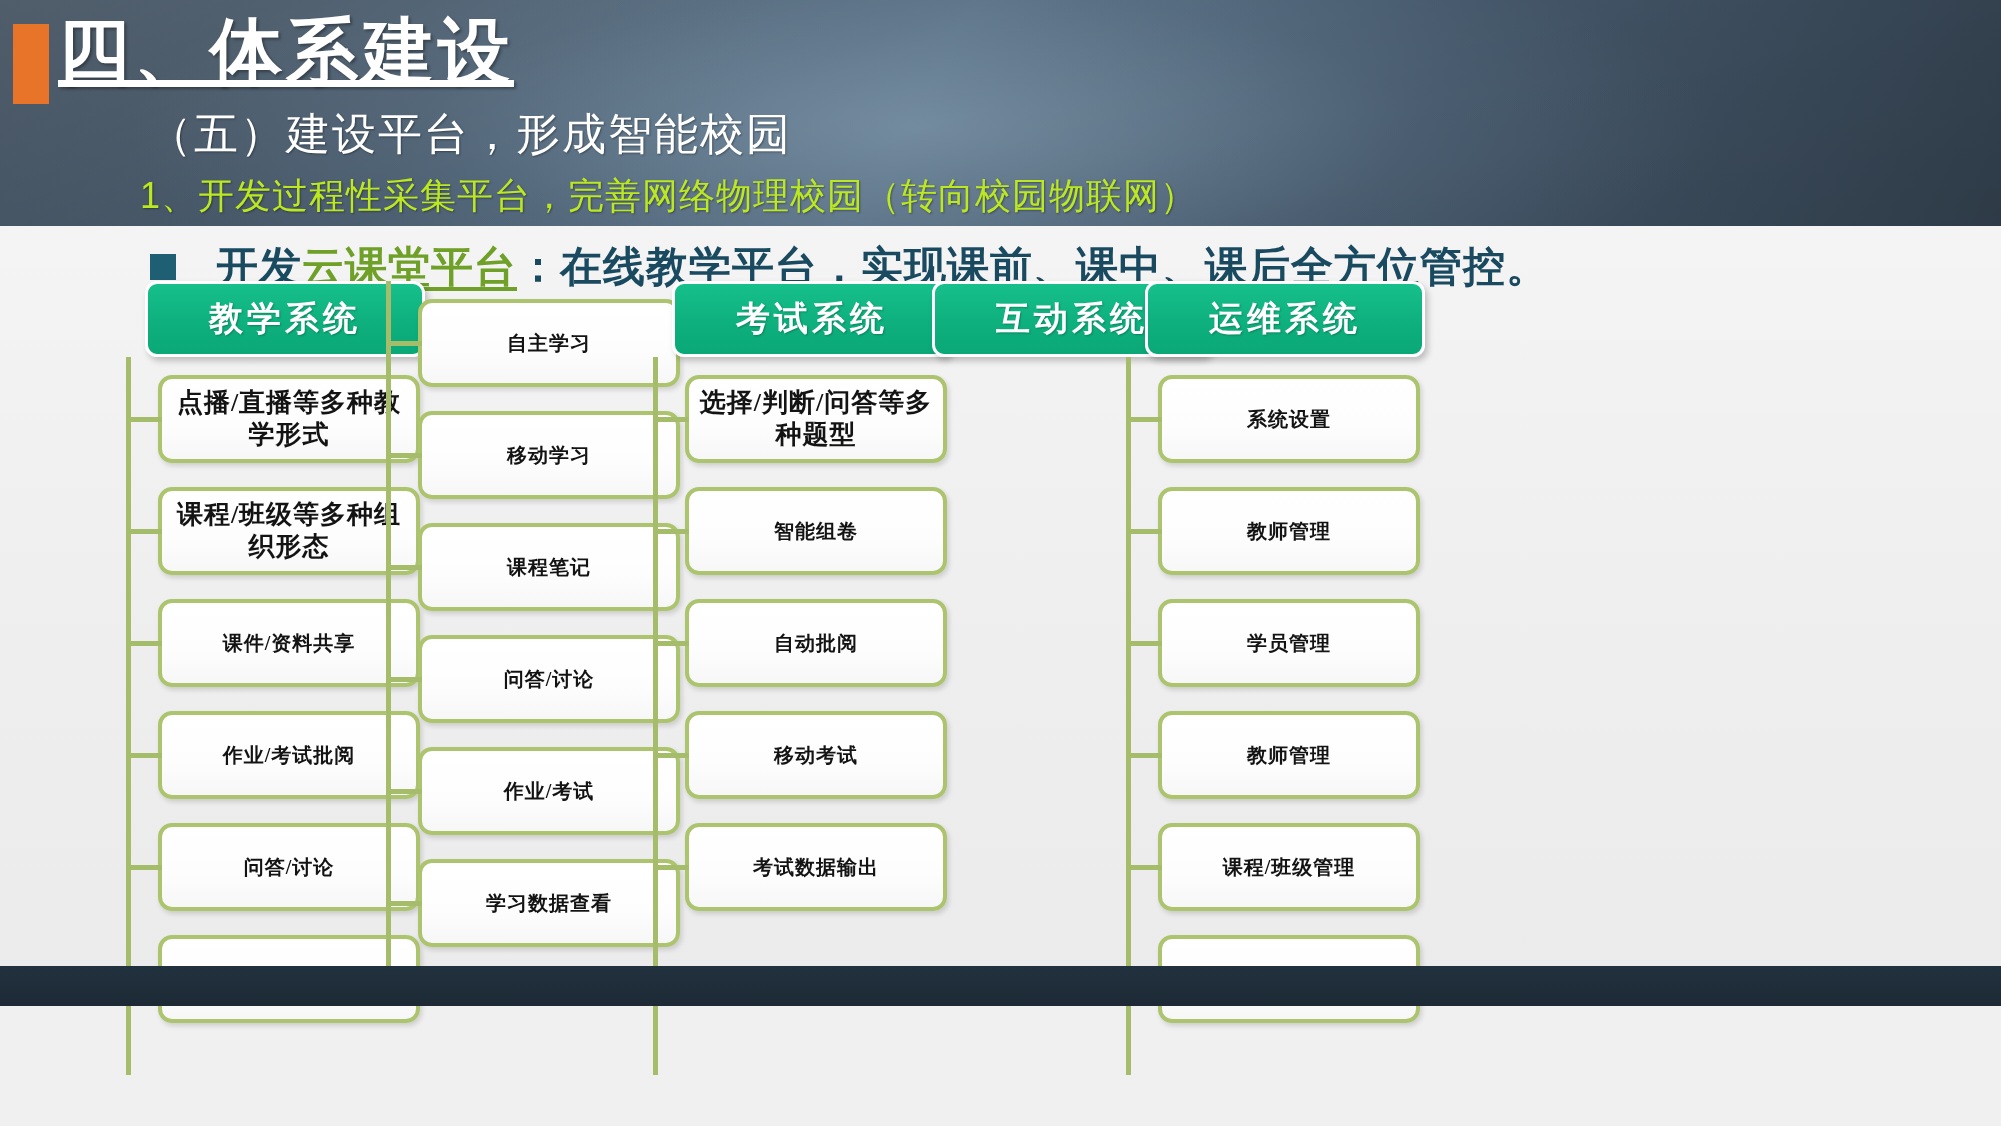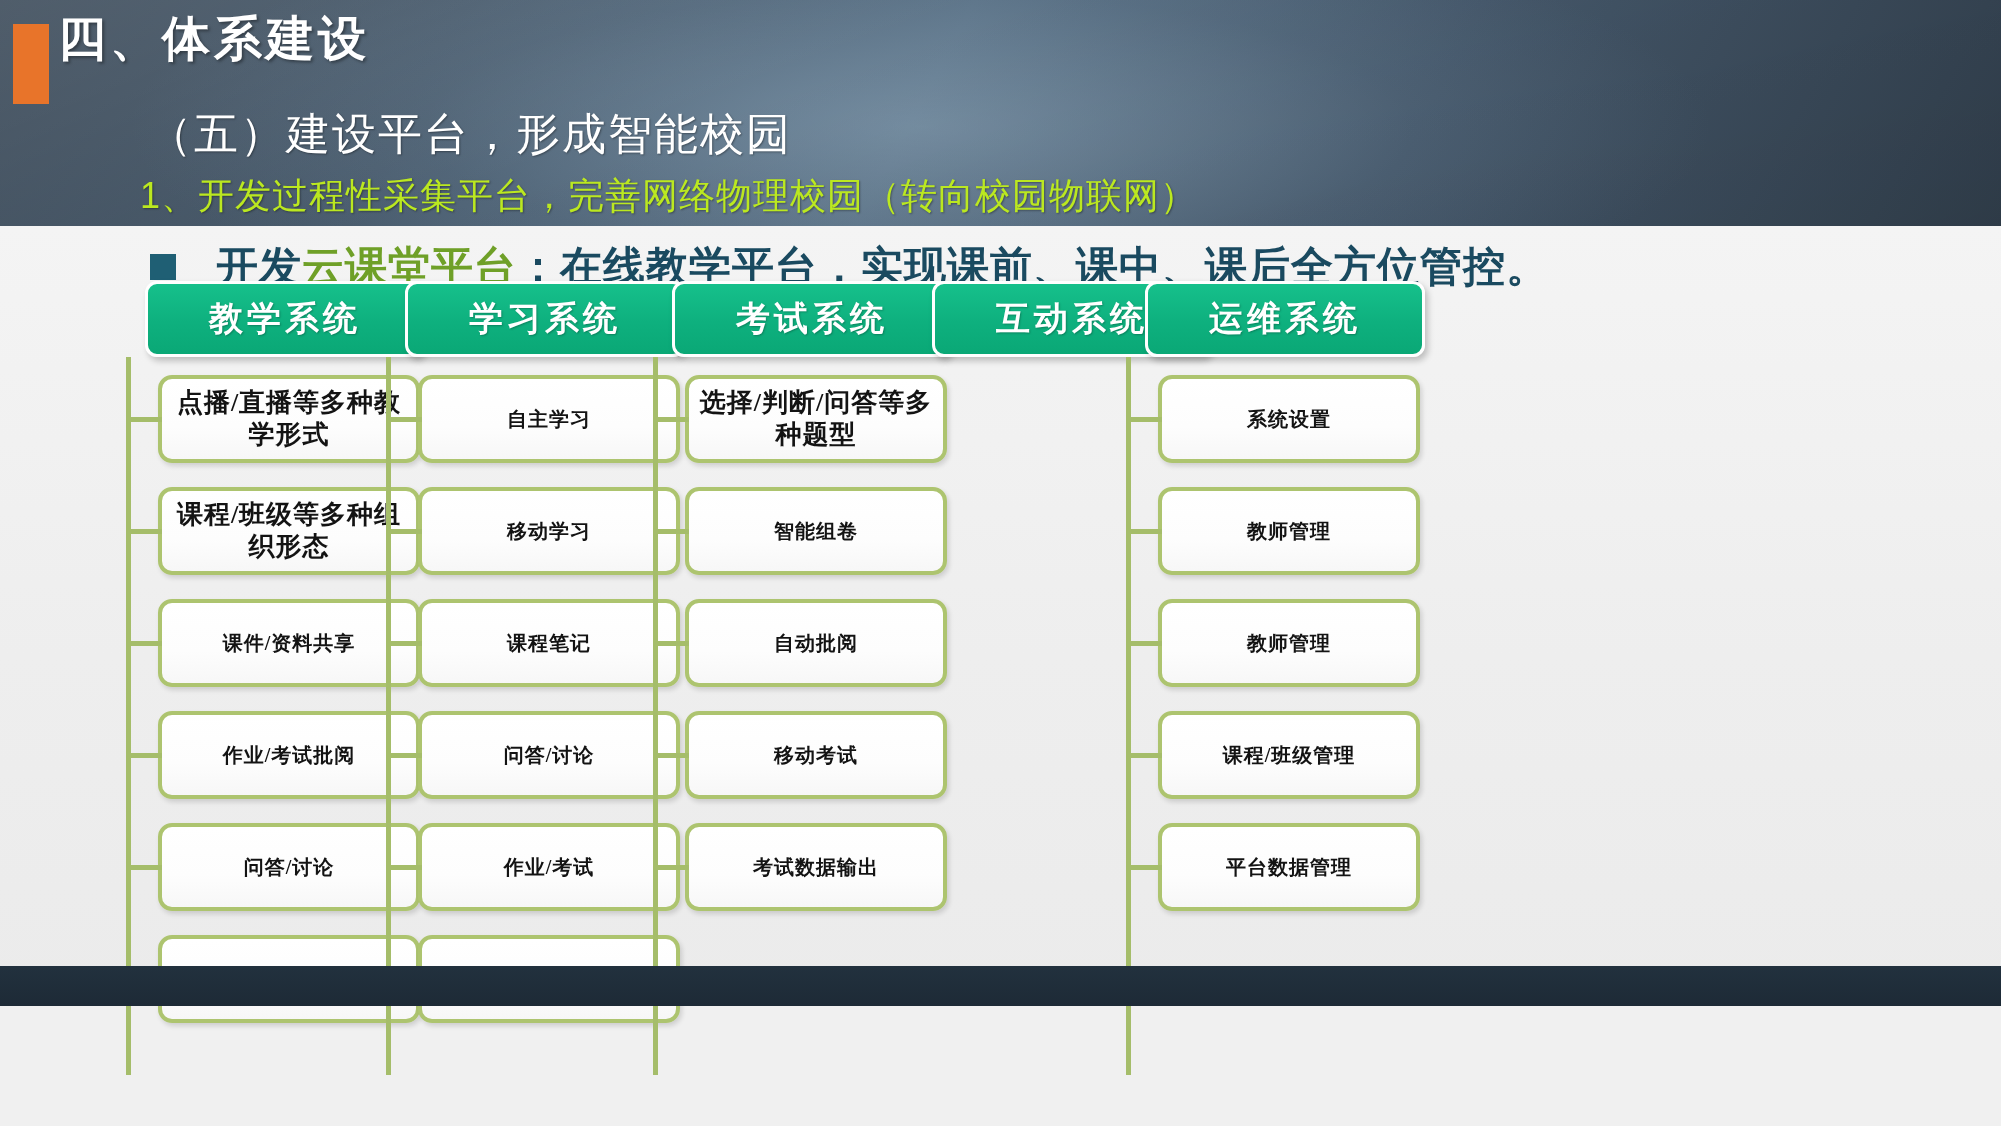--- a/index.html
+++ b/index.html
@@ -19,23 +19,23 @@
   .hdr-sheen{
     position:absolute;left:0;top:0;width:2001px;height:226px;
     background:linear-gradient(160deg, rgba(255,255,255,.10) 0%, rgba(255,255,255,0) 38%, rgba(0,0,0,.10) 100%);
     pointer-events:none;
   }
   .orange-bar{
     position:absolute;left:13px;top:24px;width:36px;height:80px;background:#e8742a;
   }
   .title-main{
     position:absolute;left:58px;top:15px;
-    font-size:48px;font-weight:700;color:#ffffff;letter-spacing:4px;
+    font-size:72px;font-weight:700;color:#ffffff;letter-spacing:4px;
     text-shadow:2px 2px 3px rgba(0,0,0,.35);
-    white-space:nowrap;line-height:1.0;
+    white-space:nowrap;line-height:1.0;text-decoration:underline;
   }
   .title-sub{
     position:absolute;left:148px;top:105px;
     font-size:44px;font-weight:400;color:#ffffff;letter-spacing:2px;
     text-shadow:1px 1px 2px rgba(0,0,0,.35);white-space:nowrap;
   }
   .title-point{
     position:absolute;left:140px;top:172px;
     font-size:36px;font-weight:400;color:#bbe820;letter-spacing:1px;
     text-shadow:1px 1px 2px rgba(0,0,0,.35);white-space:nowrap;
@@ -166,23 +166,20 @@
         <div class="item">
             <span>问答/讨论</span>
           </div>
         <div class="item">
             <span>学分认定/成绩管理</span>
           </div>
       </div>
     </div>
 
     <div class="col c1">
-      <div class="col-head">
-        <span>学习系统</span>
-      </div>
       <div class="col-body">
         <div class="trunk"></div>
         <div class="item">
             <span>自主学习</span>
           </div>
         <div class="item">
             <span>移动学习</span>
           </div>
         <div class="item">
             <span>课程笔记</span>
@@ -233,20 +230,23 @@
       <div class="col-head">
         <span>运维系统</span>
       </div>
       <div class="col-body">
         <div class="trunk"></div>
         <div class="item">
             <span>系统设置</span>
           </div>
         <div class="item">
             <span>教师管理</span>
+          </div>
+        <div class="item">
+            <span>学员管理</span>
           </div>
         <div class="item">
             <span>教师管理</span>
           </div>
         <div class="item">
             <span>课程/班级管理</span>
           </div>
         <div class="item">
             <span>平台数据管理</span>
           </div>

